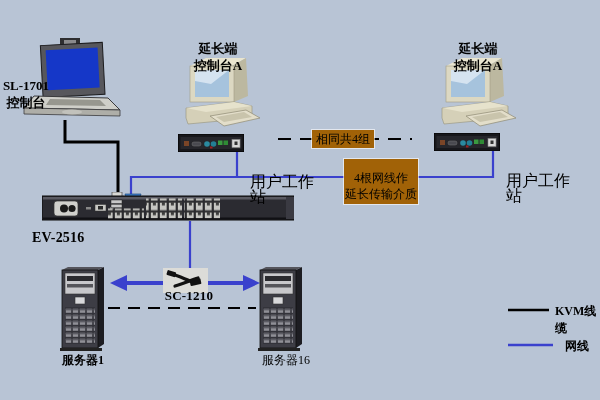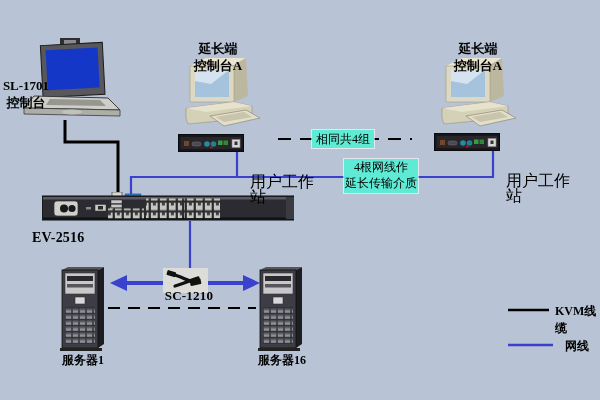--- a/index.html
+++ b/index.html
@@ -10,21 +10,21 @@
     color:#000;
   }
   .abs{position:absolute;}
   .lines{position:absolute;left:0;top:0;z-index:1;}
   .dev{position:absolute;z-index:2;}
   .lbl{position:absolute;z-index:3;white-space:pre-line;}
   .title{font-weight:bold;font-size:13px;line-height:17px;text-align:center;margin-top:15px;}
   .model{font-weight:bold;font-size:14px;letter-spacing:.2px;}
   .plain{font-size:16px;line-height:15px;margin-top:24px;}
   .notebox{
-    position:absolute;z-index:3;background:#5eead4;
+    position:absolute;z-index:3;background:#a16207;
     font-size:12px;line-height:16px;text-align:center;
     box-shadow:0 0 0 1px rgba(255,255,255,.6);
   }
   .legend-text{font-weight:bold;font-size:12px;}
   svg{display:block;}
 </style>
 </head>
 <body>
 
 <div id="canvas">
@@ -214,26 +214,26 @@
   <div class="lbl title" style="left:178px;top:25px;width:80px;"><span>延长端</span><br><span>控制台A</span></div>
 
   <div class="lbl title" style="left:438px;top:25px;width:80px;"><span>延长端</span><br><span>控制台A</span></div>
 
   <div class="lbl plain" style="left:250px;top:150px;width:66px;">用户工作站</div>
 
   <div class="lbl plain" style="left:506px;top:149px;width:70px;">用户工作站</div>
 
   <div class="notebox" style="left:312px;top:130px;width:62px;height:18px;line-height:18px;">相同共4组</div>
 
-  <div class="notebox" style="left:344px;top:159px;width:74px;height:34px;padding-top:0;"><span>4根网线作</span><br><span>延长传输介质</span></div>
+  <div class="notebox" style="left:344px;top:159px;width:74px;height:34px;padding-top:11px;"><span>4根网线作</span><br><span>延长传输介质</span></div>
 
   <div class="lbl model" style="left:32px;top:230px;">EV-2516</div>
 
   <div class="lbl model" style="left:158px;top:288px;width:62px;text-align:center;font-size:13px;">SC-1210</div>
 
   <div class="lbl" style="left:58px;top:352px;width:50px;text-align:center;font-weight:bold;font-size:12px;">服务器1</div>
 
-  <div class="lbl" style="left:254px;top:352px;width:56px;text-align:center;font-weight:bold;font-size:12px;">服务器16</div>
+  <div class="lbl" style="left:254px;top:352px;width:56px;text-align:right;font-weight:normal;font-size:12px;">服务器16</div>
 
   <div class="lbl legend-text" style="left:555px;top:303px;">KVM线缆</div>
   <div class="lbl legend-text" style="left:565px;top:338px;">网线</div>
 
 </div>
 
 </body></html>

